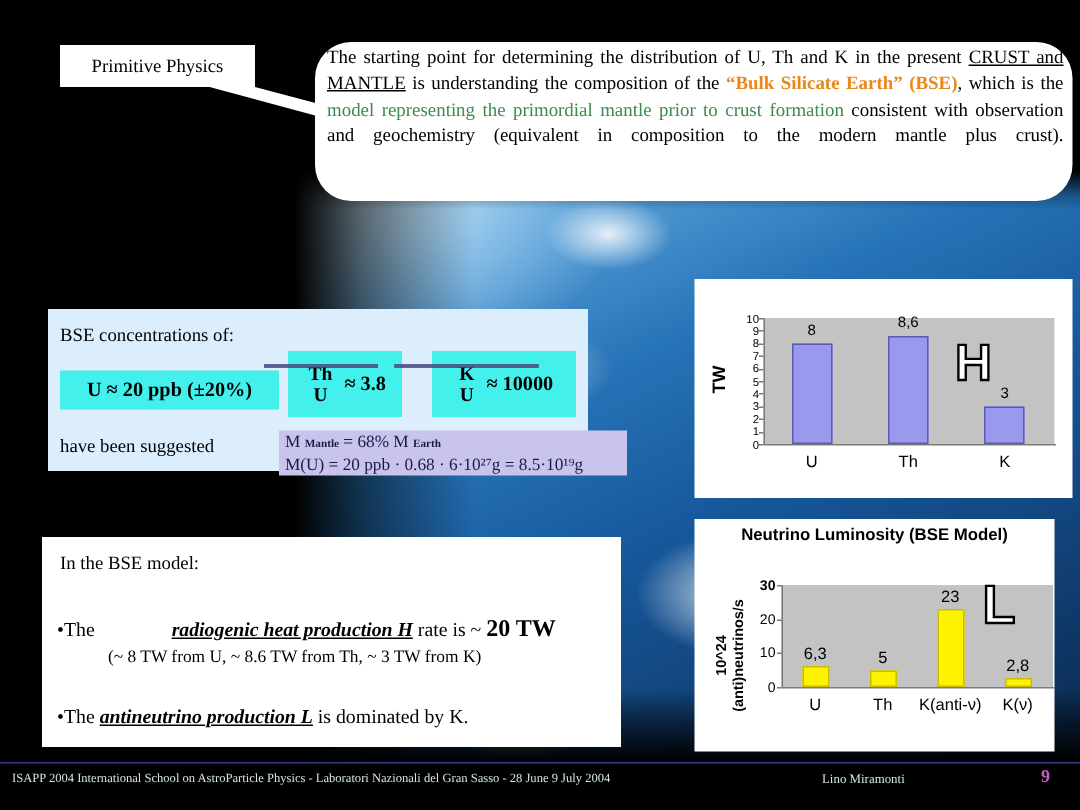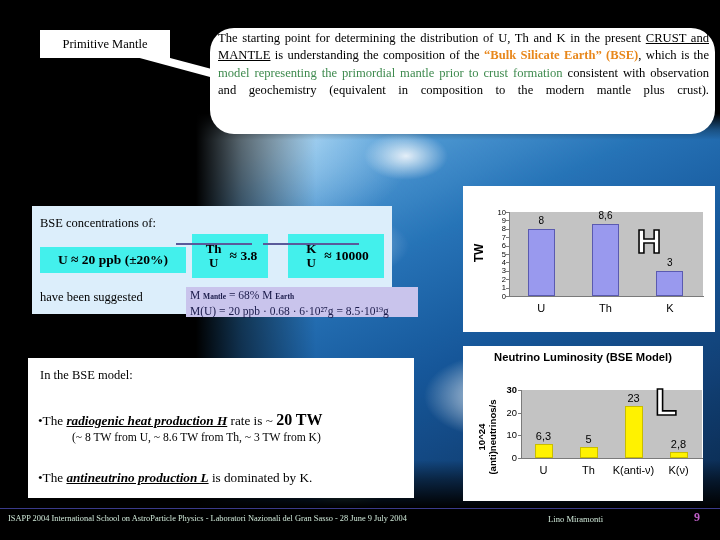--- a/index.html
+++ b/index.html
@@ -100,21 +100,21 @@
 
   .conc-arrow{position:absolute;left:140px;top:258px;width:120px;height:40px;}
 
   
   .bottom-box{
     position:absolute;left:28px;top:358px;width:386px;height:140px;background:#fff;
     box-sizing:border-box;padding:8px 10px;
   }
   .bb-line1{font-size:12.5px;color:#000;margin:2px 0 0 2px;}
   .bb-b1{font-size:13.2px;color:#000;margin-top:28px;}
-  .bb-b1 .em{font-weight:bold;font-style:italic;text-decoration:underline;}
+  .bb-b1 .em{font-weight:bold;font-style:italic;text-decoration:underline;margin-left:48px;}
   .bb-b1 .big{font-weight:bold;font-size:16px;}
   .bb-sub{font-size:11.6px;color:#000;margin:2px 0 0 34px;}
   .bb-b2{font-size:13.2px;color:#000;margin-top:26px;}
   .bb-b2 .em{font-weight:bold;font-style:italic;text-decoration:underline;}
 
   
   .chart-card{position:absolute;background:#fff;box-sizing:border-box;}
   .chart-card.heat{left:463px;top:186px;width:252px;height:146px;}
   .chart-card.neut{left:463px;top:346px;width:240px;height:155px;}
   .chart-title{
@@ -172,21 +172,21 @@
   <div class="earth-limb"></div>
   <div class="space-mask-top"></div>
   <div class="space-mask-left"></div>
   <div class="space-mask-bottom"></div>
 
   <svg class="callout-tail" viewBox="0 0 130 36">
     <polygon points="0,0 126,34 128,26 30,0" fill="#ffffff"></polygon>
   </svg>
 
   <div class="callout">
-    <span class="callout-label">Primitive Mantle</span>
+    <span class="callout-label">Primitive Physics</span>
   </div>
 
   <div class="top-box">
     <div class="top-text"><span>The starting point for determining the distribution of U, Th and K in the present </span><span class="u">CRUST and MANTLE</span><span> is understanding the composition of the </span><span class="bse-bold">“Bulk Silicate Earth” (BSE)</span><span>, which is the </span><span class="green">model representing the primordial mantle prior to crust formation</span><span> consistent with observation and geochemistry (equivalent in composition to the modern mantle plus crust).</span></div>
   </div>
 
   <svg class="conc-arrow" viewBox="0 0 120 40">
     <line x1="2" y1="2" x2="108" y2="34" stroke="#C9C4EC" stroke-width="2.2"></line>
     <polygon points="118,38 100,28 104,36" fill="#C9C4EC"></polygon>
   </svg>

